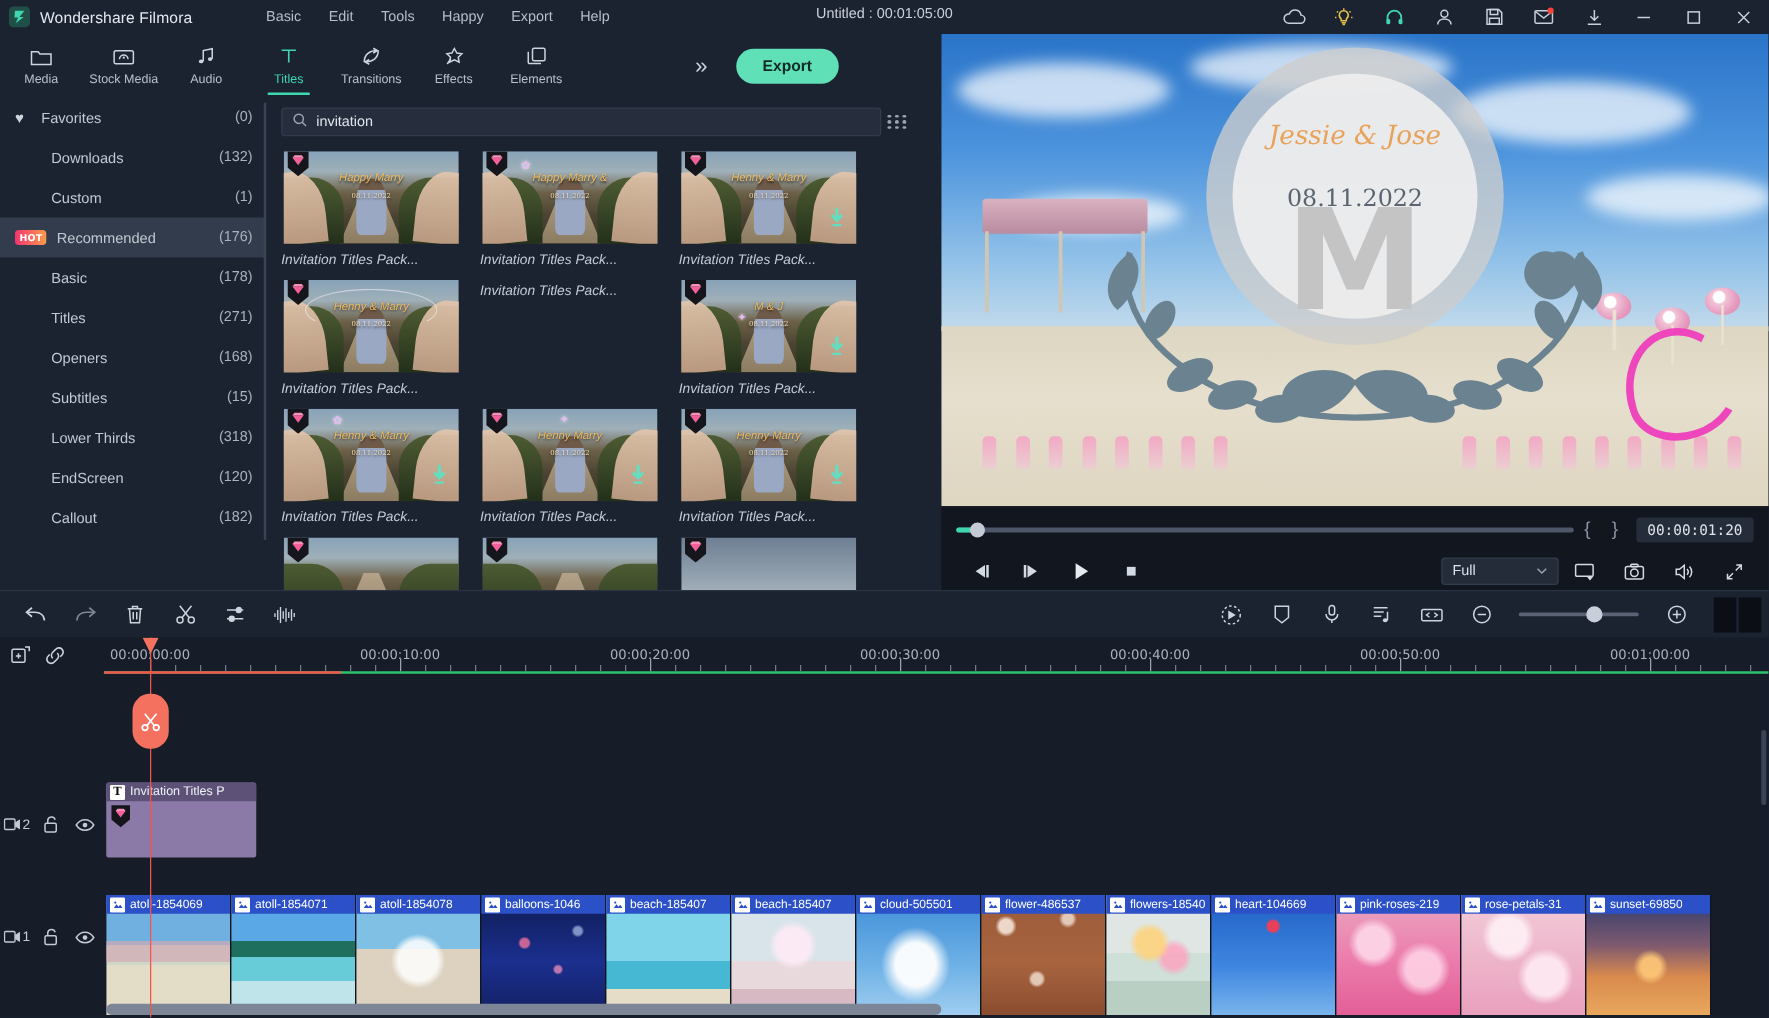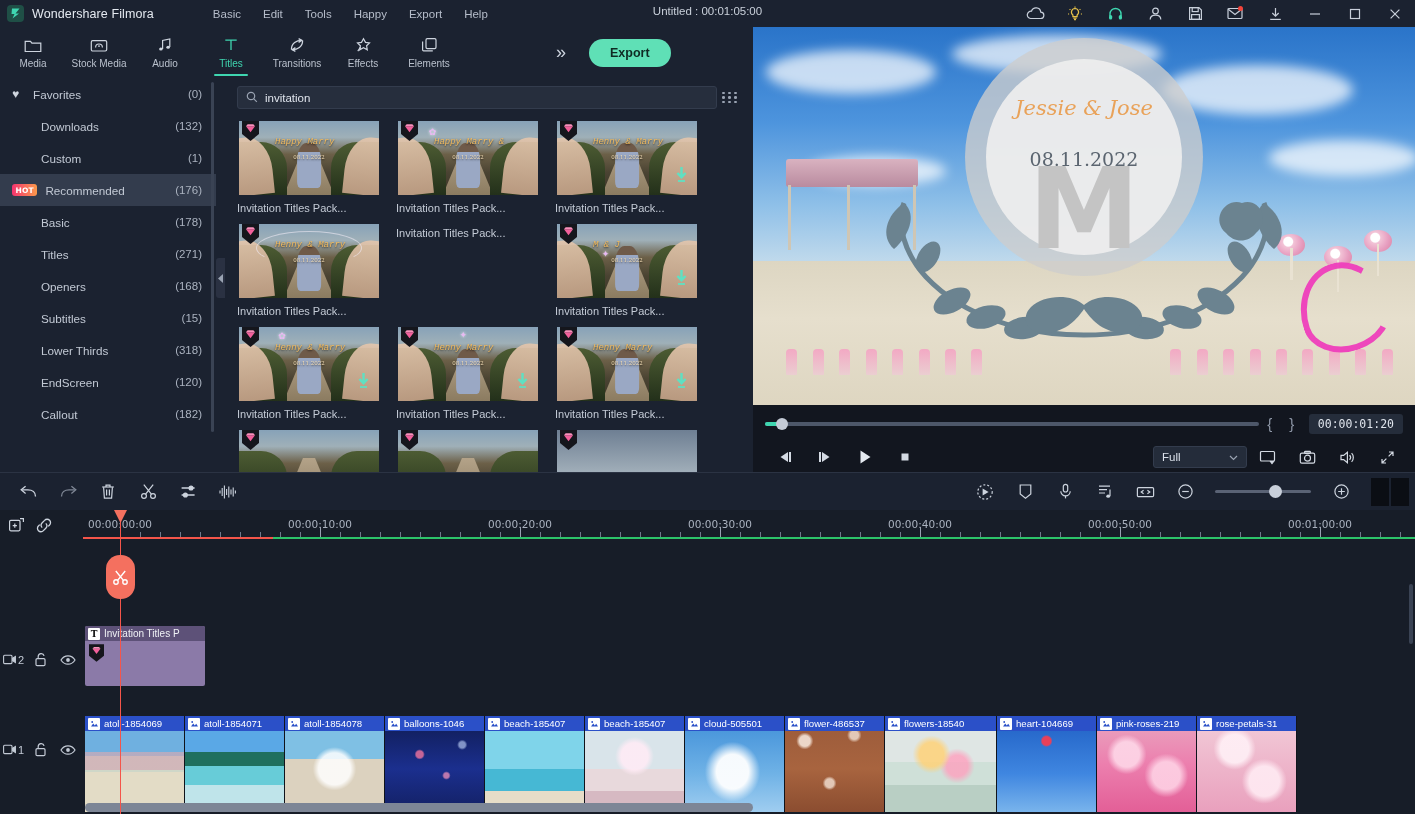--- a/index.html
+++ b/index.html
@@ -98,21 +98,21 @@
 
   
   .collapse-arrow {
     position: absolute; left: 216px; top: 258px; width: 9px; height: 40px;
     background: #2a3142; display: flex; align-items: center; justify-content: center;
     border-radius: 3px 0 0 3px; cursor: default;
   }
 
   
   .browser {
-    position: absolute; left: 225px; top: 78px; width: 528px; height: 394px;
+    position: absolute; left: 213px; top: 78px; width: 528px; height: 394px;
     background: #1b2230;
   }
   .searchrow { display: flex; align-items: center; padding: 8px 10px 8px 12px; }
   .searchbox {
     flex: 1; height: 23px; background: #262e3d; border: 1px solid #333c4d;
     border-radius: 3px; display: flex; align-items: center; padding: 0 8px; gap: 7px;
   }
   .searchbox input {
     flex: 1; background: transparent; border: none; outline: none;
     color: #dfe4ec; font-size: 11.5px; font-family: "Liberation Sans", sans-serif;
@@ -136,21 +136,21 @@
     border: 2px solid transparent;
   }
   .thumb.selected .tile { border-color: #58e0bc; }
   .tile .img { position: absolute; inset: 0; }
   .gem {
     position: absolute; left: 3px; top: 0px; width: 17px; height: 20px; z-index: 3;
   }
   .dl-ico { position: absolute; right: 9px; bottom: 7px; z-index: 3; }
   .thumb .cap {
     font-size: 11px; color: #c4cbd6; margin-top: 5px;
-    white-space: nowrap; overflow: hidden; text-overflow: ellipsis;
+    white-space: nowrap; overflow: hidden; text-overflow: ellipsis; font-style: italic;
   }
 
   
   .wed-bg {
     position:absolute; inset:0;
     background:
       linear-gradient(180deg, #87a2b8 0%, #9fb0b8 22%, #6c6048 45%, #4a4332 70%, #3b3527 100%);
   }
   .wed-path {
     position:absolute; left:50%; top:38%; width:36%; height:62%;
@@ -171,24 +171,24 @@
   }
   .wed-arm-l { left:-4%; border-radius: 0 60% 0 0; transform: rotate(-6deg); }
   .wed-arm-r { right:-4%; border-radius: 60% 0 0 0; transform: rotate(6deg); }
   .wed-person {
     position:absolute; left:50%; top:30%; transform:translateX(-50%);
     width:17%; height:60%;
     background: linear-gradient(180deg,#6f5a49 0 20%, #9aa8c4 20% 100%);
     border-radius: 40% 40% 14% 14%;
   }
   .wed-title {
-    position:absolute; left:0; right:0; top:22%; text-align:left;
-    font-family:Liberation Mono, monospace; font-style:italic;
+    position:absolute; left:0; right:0; top:22%; text-align:center;
+    font-family:Liberation Sans, sans-serif; font-style:italic;
     font-size:9px; color:#f0b95e; text-shadow:0 1px 2px rgba(0,0,0,.7);
-    z-index:2; line-height:1.15;margin-left:36px;
+    z-index:2; line-height:1.15;
   }
   .wed-date {
     position:absolute; left:0; right:0; top:44%; text-align:center;
     font-family:"DejaVu Serif", serif; font-size:5.5px; color:#f3ddb5;
     text-shadow:0 1px 2px rgba(0,0,0,.7); z-index:2;
   }
   .tile-circle {
     position:absolute; left:50%; top:6%; transform:translateX(-50%);
     width:56px; height:56px; border-radius:50%;
     background: rgba(238,238,238,.88); z-index:2;
@@ -1513,21 +1513,21 @@
                 <svg width="9" height="8" viewBox="0 0 9 8">
                   <rect width="9" height="8" fill="#fff"></rect>
                   <path d="M1 6.4L3.2 3.4l1.6 2 1.4-1.6L8 6.4z" fill="#2b50c8"></path>
                   <circle cx="2.2" cy="2" r=".9" fill="#2b50c8"></circle>
                 </svg>
               </span>
             <span class="vname">flower-486537</span>
           </div>
         </div>
 
-        <div class="vclip" style="width:112px">
+        <div class="vclip" style="width:84px">
           <div class="vthumb" style="background:linear-gradient(180deg,#dfe6e4 0 48%,#cfe0d8 48% 72%,#b9cfc4 72% 100%)"></div>
           <div class="vthumb" style="background:radial-gradient(circle at 42% 40%, rgba(255,210,120,.85) 0 14%, transparent 22%),radial-gradient(circle at 65% 52%, rgba(255,160,190,.8) 0 12%, transparent 20%)"></div>
           <div class="vbar">
             <span class="vico">
                 <svg width="9" height="8" viewBox="0 0 9 8">
                   <rect width="9" height="8" fill="#fff"></rect>
                   <path d="M1 6.4L3.2 3.4l1.6 2 1.4-1.6L8 6.4z" fill="#2b50c8"></path>
                   <circle cx="2.2" cy="2" r=".9" fill="#2b50c8"></circle>
                 </svg>
               </span>
@@ -1573,20 +1573,34 @@
                 <svg width="9" height="8" viewBox="0 0 9 8">
                   <rect width="9" height="8" fill="#fff"></rect>
                   <path d="M1 6.4L3.2 3.4l1.6 2 1.4-1.6L8 6.4z" fill="#2b50c8"></path>
                   <circle cx="2.2" cy="2" r=".9" fill="#2b50c8"></circle>
                 </svg>
               </span>
             <span class="vname">rose-petals-31</span>
           </div>
         </div>
 
+        <div class="vclip" style="width:100px">
+          <div class="vthumb" style="background:linear-gradient(180deg,#2a3a6e 0%,#7e5a6e 42%,#d98a4e 68%,#e8a85c 100%)"></div>
+          <div class="vthumb" style="background:radial-gradient(circle at 52% 60%, rgba(255,200,120,.9) 0 10%, transparent 18%)"></div>
+          <div class="vbar">
+            <span class="vico">
+                <svg width="9" height="8" viewBox="0 0 9 8">
+                  <rect width="9" height="8" fill="#fff"></rect>
+                  <path d="M1 6.4L3.2 3.4l1.6 2 1.4-1.6L8 6.4z" fill="#2b50c8"></path>
+                  <circle cx="2.2" cy="2" r=".9" fill="#2b50c8"></circle>
+                </svg>
+              </span>
+            <span class="vname">sunset-69850</span>
+          </div>
+        </div>
 
       </div>
 
       <div class="vscroll-tl"></div>
       <div class="hscroll"></div>
     </div>
 
     <div class="playhead">
       <div class="ph-top"></div>
       <div class="ph-marker">

